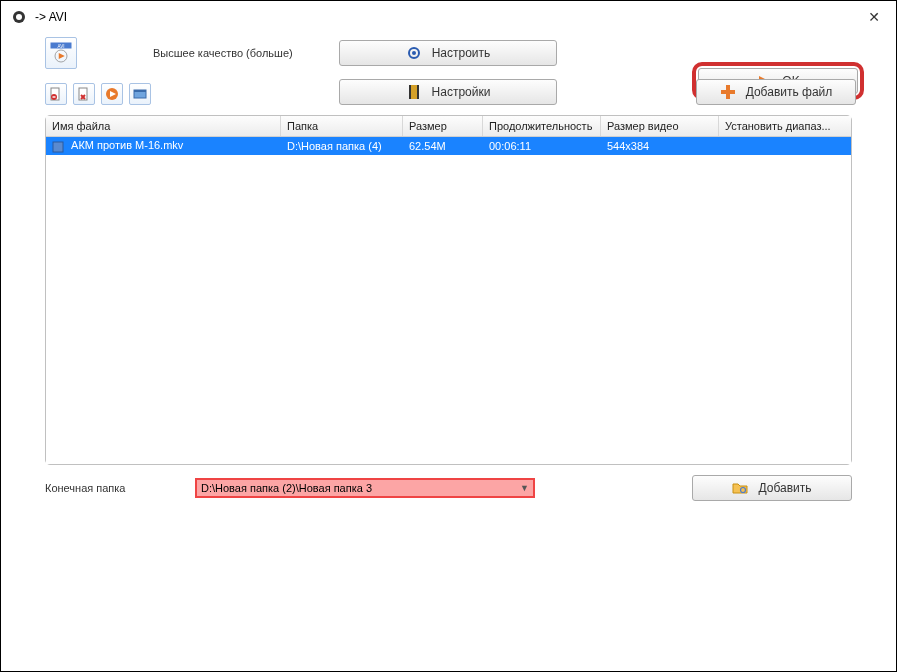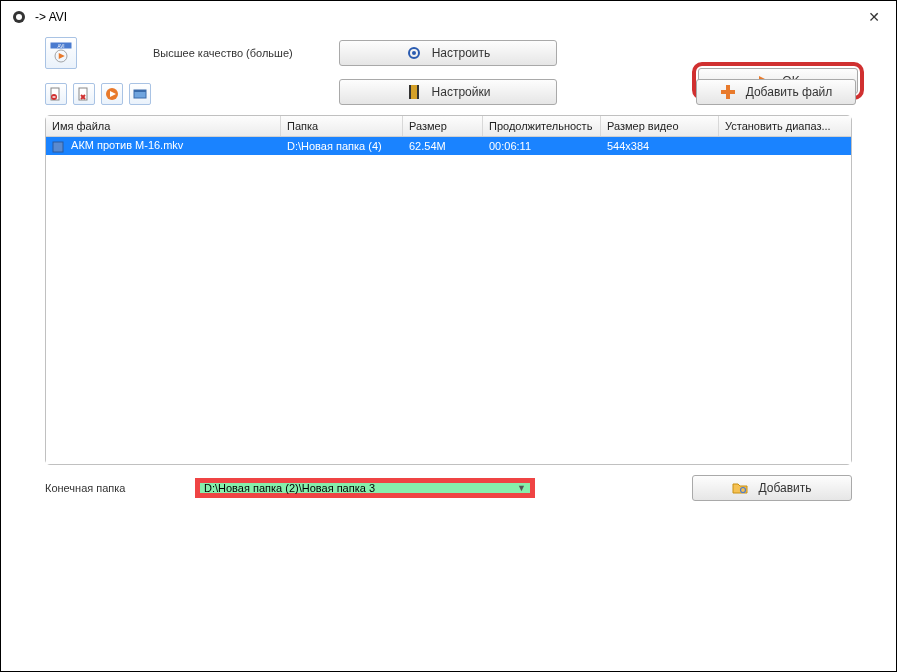--- a/index.html
+++ b/index.html
@@ -62,21 +62,21 @@
 .trow { display:flex; align-items:center; height:18px; font-size:11px; }
 .trow.sel { background:#1a83ff; color:#fff; }
 .td { padding:15px 6px; overflow:hidden; white-space:nowrap; }
 .file-icon { width:12px; height:12px; margin-right:4px; vertical-align:middle; }
 .bottom-area { padding: 10px 44px; display:flex; flex-direction:column; gap:14px; }
 .bottom-row { display:flex; align-items:center; }
 .chk { width:12px; height:12px; border:1px solid #888; margin-right:4px; }
 .lbl { font-size:11px; color:#333; }
 .combo {
   display:inline-flex; align-items:center; justify-content:space-between;
-  border:5px solid #ef4444; background:#86efac; height:20px; padding:0 4px;
+  border:2px solid #ef4444; background:#fca5a5; height:20px; padding:0 4px;
   width: 340px; font-size:11px;
 }
 .combo-arrow { font-size:9px; color:#555; }
 .btn .icon-left { display:inline-flex; align-items:center; justify-content:center; }
 </style>
 </head>
 <body>
 
 <div class="window">
 

